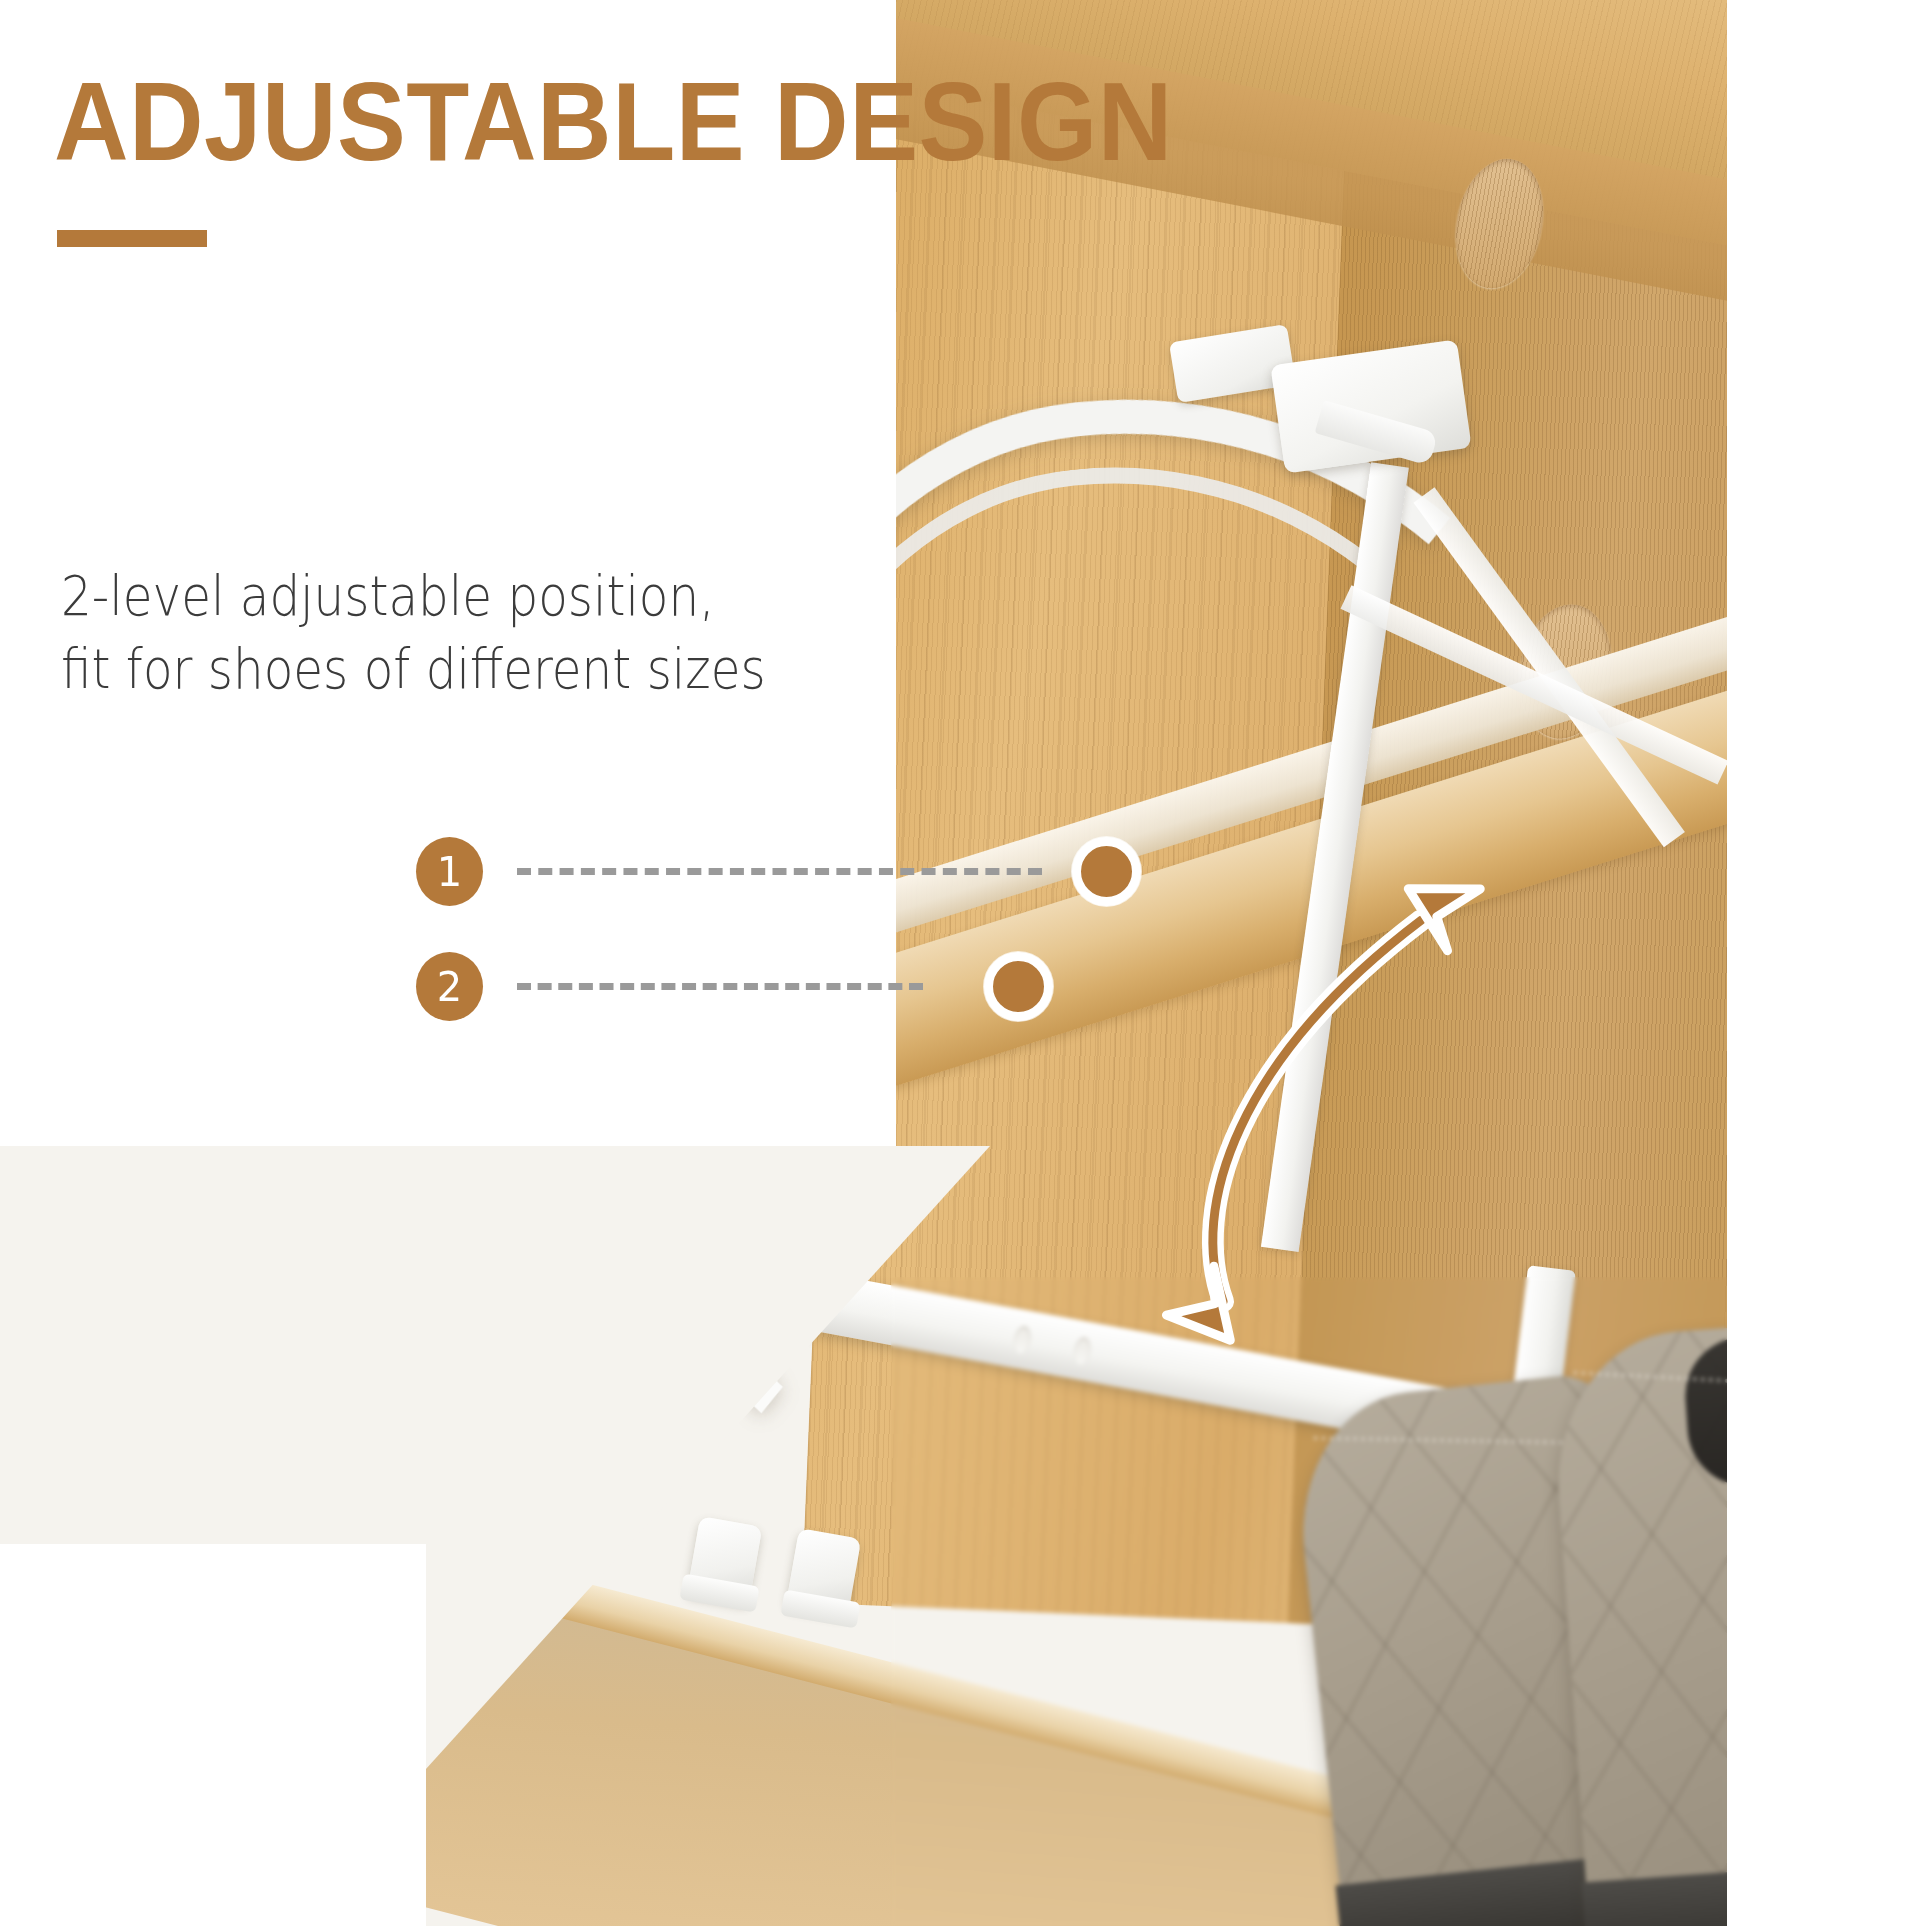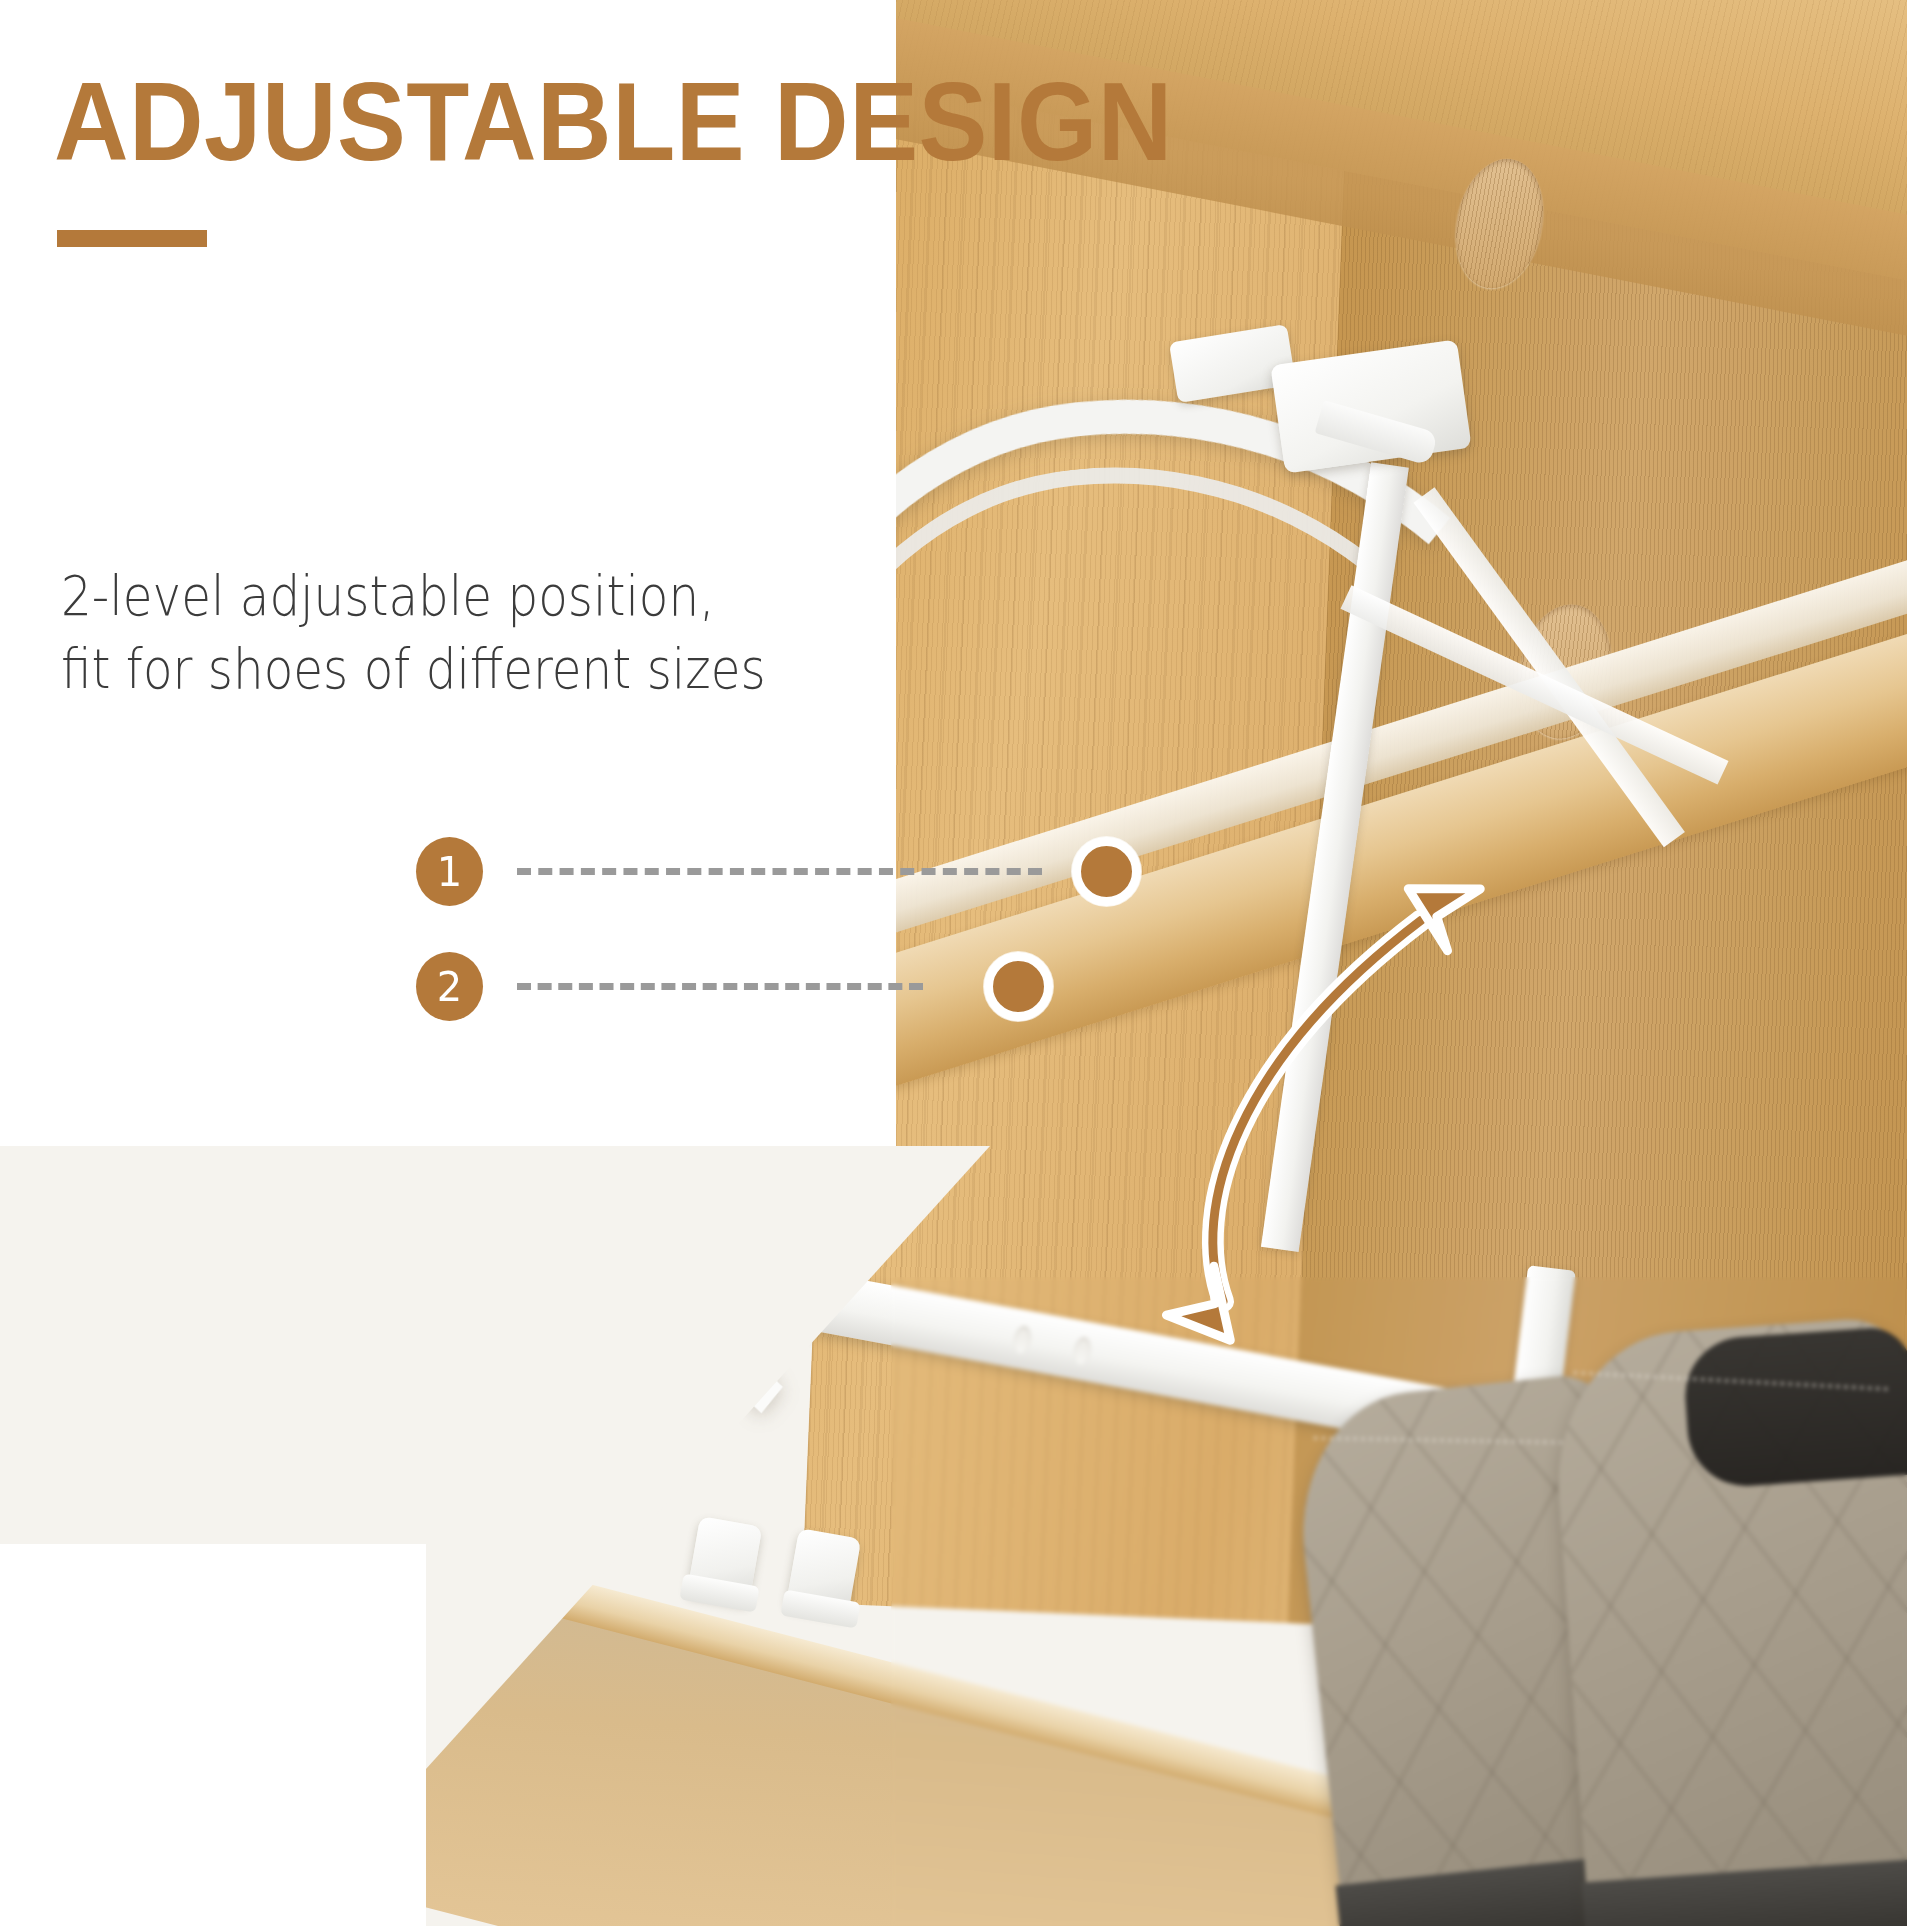--- a/index.html
+++ b/index.html
@@ -5,21 +5,21 @@
   html, body {
     margin: 0;
     padding: 0;
     background: #ffffff;
   }
   body {
     font-family: "Liberation Sans", sans-serif;
   }
   #stage {
     position: relative;
-    width: 1907px;
+    width: 1727px;
     height: 1927px;
     overflow: hidden;
     background: #ffffff;
   }
 
   
   .bg-white {
     position: absolute;
     left: 0; top: 0;
     width: 1927px; height: 1146px;

